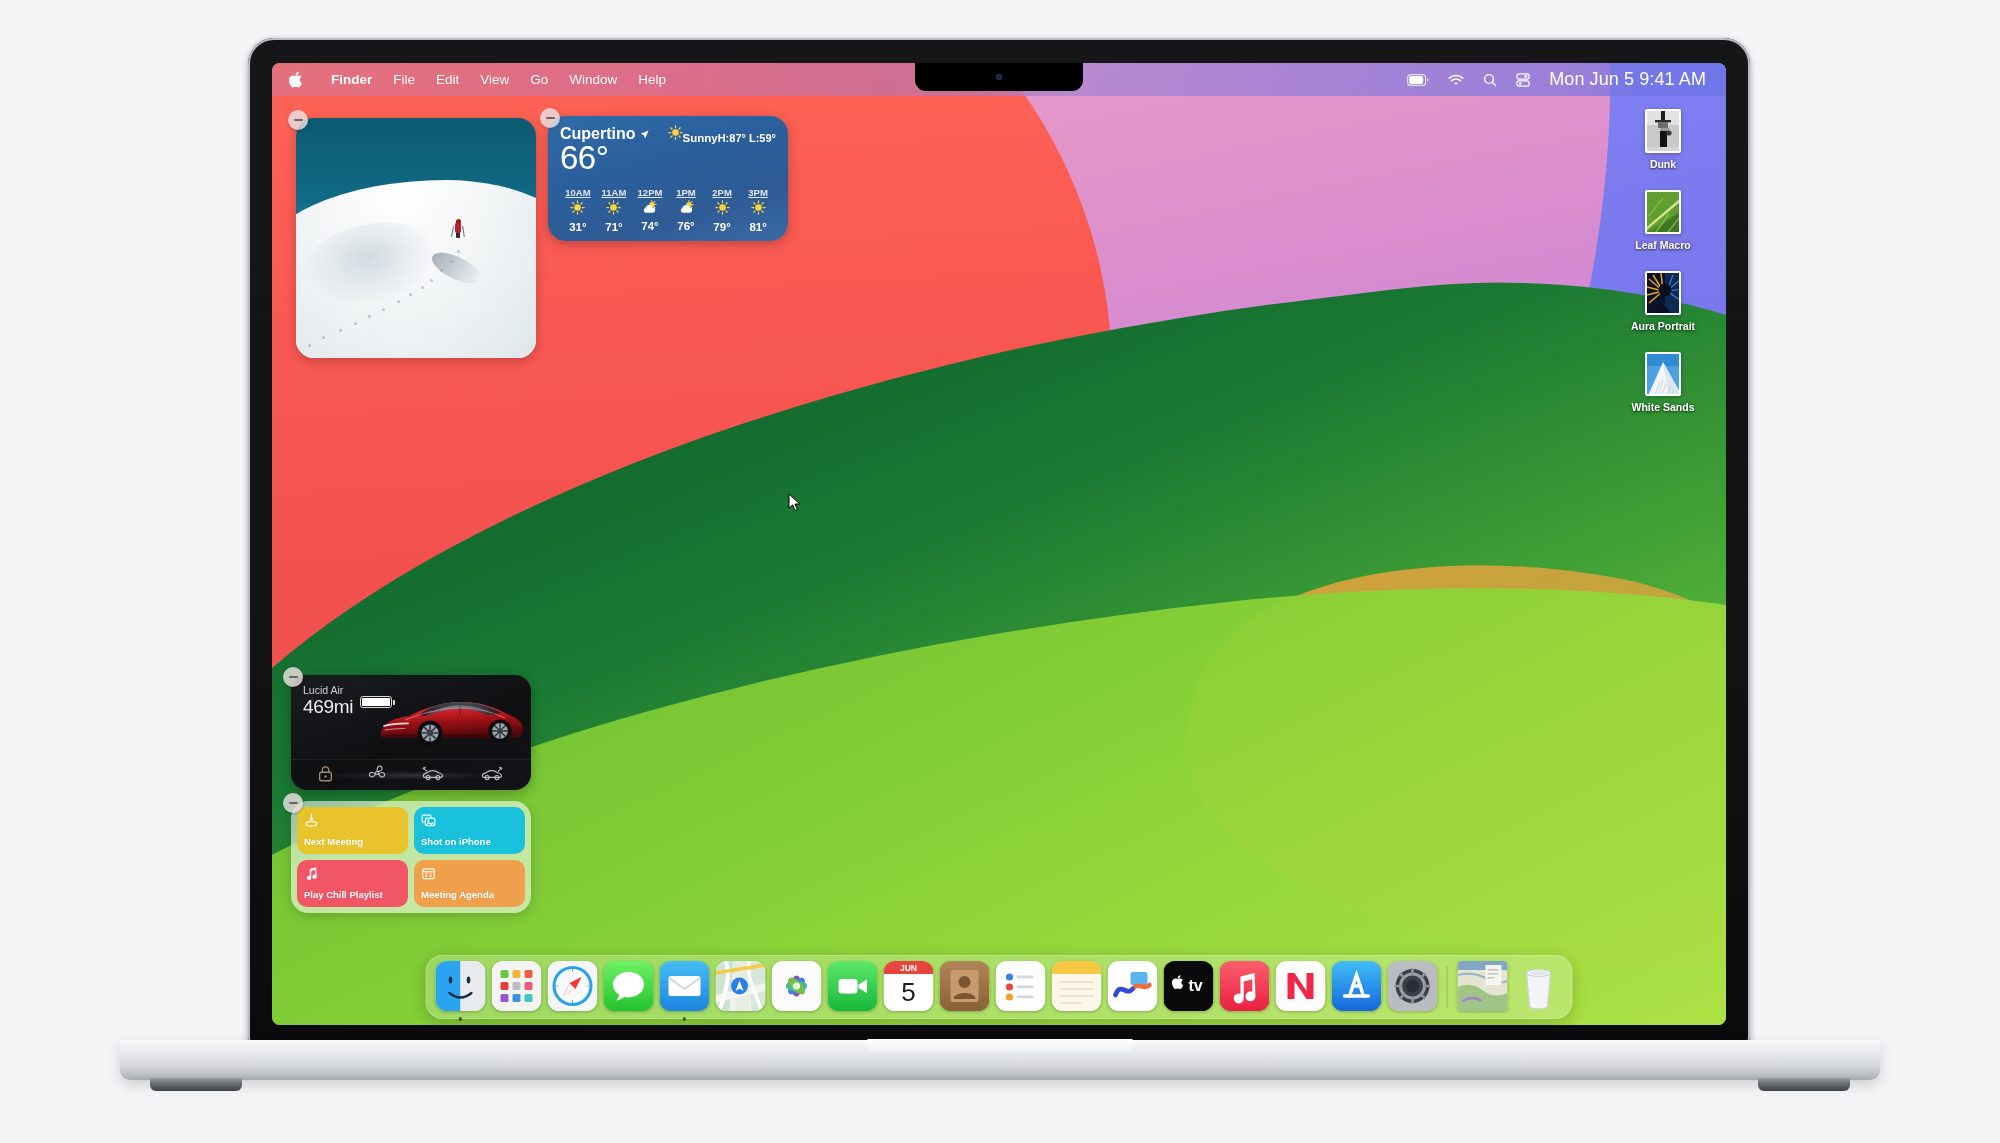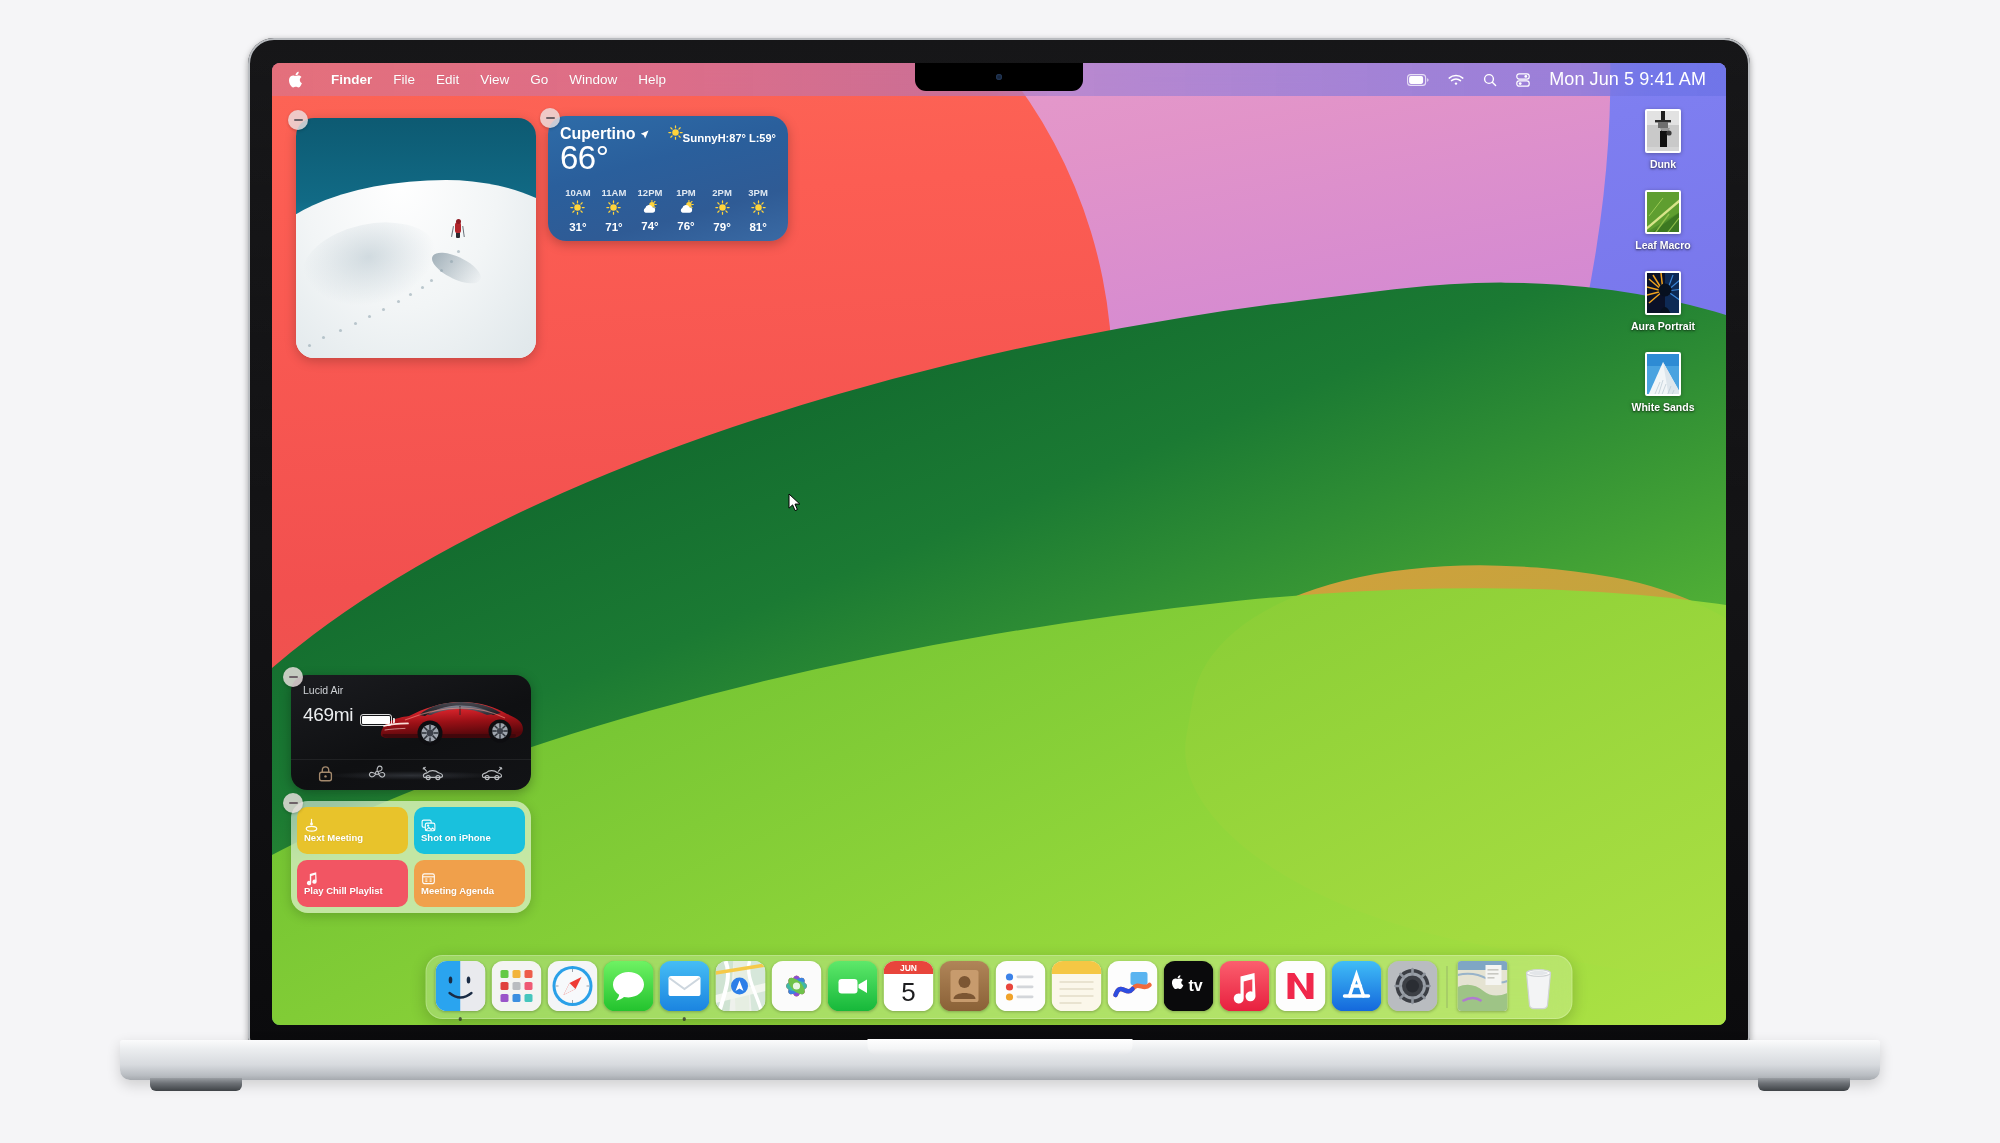--- a/index.html
+++ b/index.html
@@ -167,35 +167,35 @@
     display:flex; flex-direction:column;
   }
   .wx-top { display:flex; justify-content:space-between; align-items:flex-start; }
   .wx-city { font-size:16px; font-weight:700; display:flex; align-items:center; gap:4px; }
   .wx-temp-big { font-size:33px; font-weight:300; line-height:1.02; margin-top:-2px; letter-spacing:-.5px; }
   .wx-right { text-align:right; display:flex; align-items:flex-end; }
   .wx-cond { font-size:11.5px; font-weight:700; margin-top:3px; }
   .wx-hl { font-size:11px; font-weight:700; }
   .wx-hours { display:flex; justify-content:space-between; margin-top:auto; padding-top:3px; }
   .wx-hour { display:flex; flex-direction:column; align-items:center; gap:2px; width:16.6%; }
-  .wx-hour .hr { font-size:9.5px; font-weight:700; color:#dfe8f2; }
+  .wx-hour .hr { font-size:9.5px; font-weight:700; color:#dfe8f2;text-decoration:underline; }
   .wx-hour .tm { font-size:11.5px; font-weight:700; }
   .sun-ico { width:15px; height:15px; }
   .cloudsun-ico { width:17px; height:14px; }
 
   
   #widget-car { left:19px; top:612px; width:240px; height:115px; }
   #car-card {
     width:100%; height:100%; border-radius:16px; position:relative; overflow:hidden;
     background: linear-gradient(160deg,#1b1c20 0%, #0f1012 55%, #121316 100%);
     box-shadow: 0 3px 12px rgba(0,0,0,.3); color:#eceef0;
   }
   .car-head { position:absolute; left:12px; top:9px; z-index:3; }
   .car-name { font-size:10.5px; color:#cfd2d6; }
-  .car-range-row { display:flex; align-items:flex-end; gap:7px; margin-top:8px; }
+  .car-range-row { display:flex; align-items:flex-start; gap:7px; margin-top:0px; }
   .car-range { font-size:19px; font-weight:500; letter-spacing:-.3px; }
   .car-batt { width:32px; height:12px; border:1.4px solid rgba(255,255,255,.85); border-radius:3px; position:relative; }
   .car-batt::after { content:""; position:absolute; right:-3.5px; top:3px; width:2px; height:5px; background:rgba(255,255,255,.85); border-radius:0 1px 1px 0; }
   .car-batt i { position:absolute; left:1px; top:1px; bottom:1px; width:calc(100% - 2px); background:#fff; border-radius:1px; display:block; }
   .car-image { position:absolute; right:4px; top:14px; width:152px; height:62px; }
   .car-ground { position:absolute; left:14%; bottom:10px; width:72%; height:9px;
     background: radial-gradient(ellipse at 50% 50%, rgba(90,95,105,.40), rgba(0,0,0,0) 70%); border-radius:50%; }
   .car-actions { position:absolute; left:0; right:0; bottom:0; height:31px;
     border-top:1px solid rgba(255,255,255,.07);
     display:flex; align-items:center; justify-content:space-around; padding:0 10px; }
@@ -204,21 +204,21 @@
   
   #widget-shortcuts { left:19px; top:738px; width:240px; height:112px; }
   #shortcuts-card {
     width:100%; height:100%; border-radius:17px; padding:6px;
     background: rgba(255,255,255,.55); backdrop-filter: blur(14px);
     display:grid; grid-template-columns:1fr 1fr; grid-template-rows:1fr 1fr; gap:6px;
     box-shadow: 0 3px 12px rgba(0,0,0,.18);
   }
   .shortcut {
     border-radius:10px; position:relative; padding:6px 7px;
-    display:flex; flex-direction:column; justify-content:center;
+    display:flex; flex-direction:column; justify-content:space-between;
     color:#fff; overflow:hidden;
   }
   .shortcut .sc-label { font-size:9.5px; font-weight:600; line-height:1.15; text-shadow:0 0 2px rgba(0,0,0,.12); }
   .shortcut .sc-icon { width:15px; height:15px; opacity:.97; }
 
   
   #desktop-icons { position:absolute; right:14px; top:46px; width:98px; z-index:11; }
   .desk-icon { display:flex; flex-direction:column; align-items:center; margin-bottom:20px; }
   .di-thumb {
     width:36px; height:44px; border:2.5px solid #fff; border-radius:2px;

